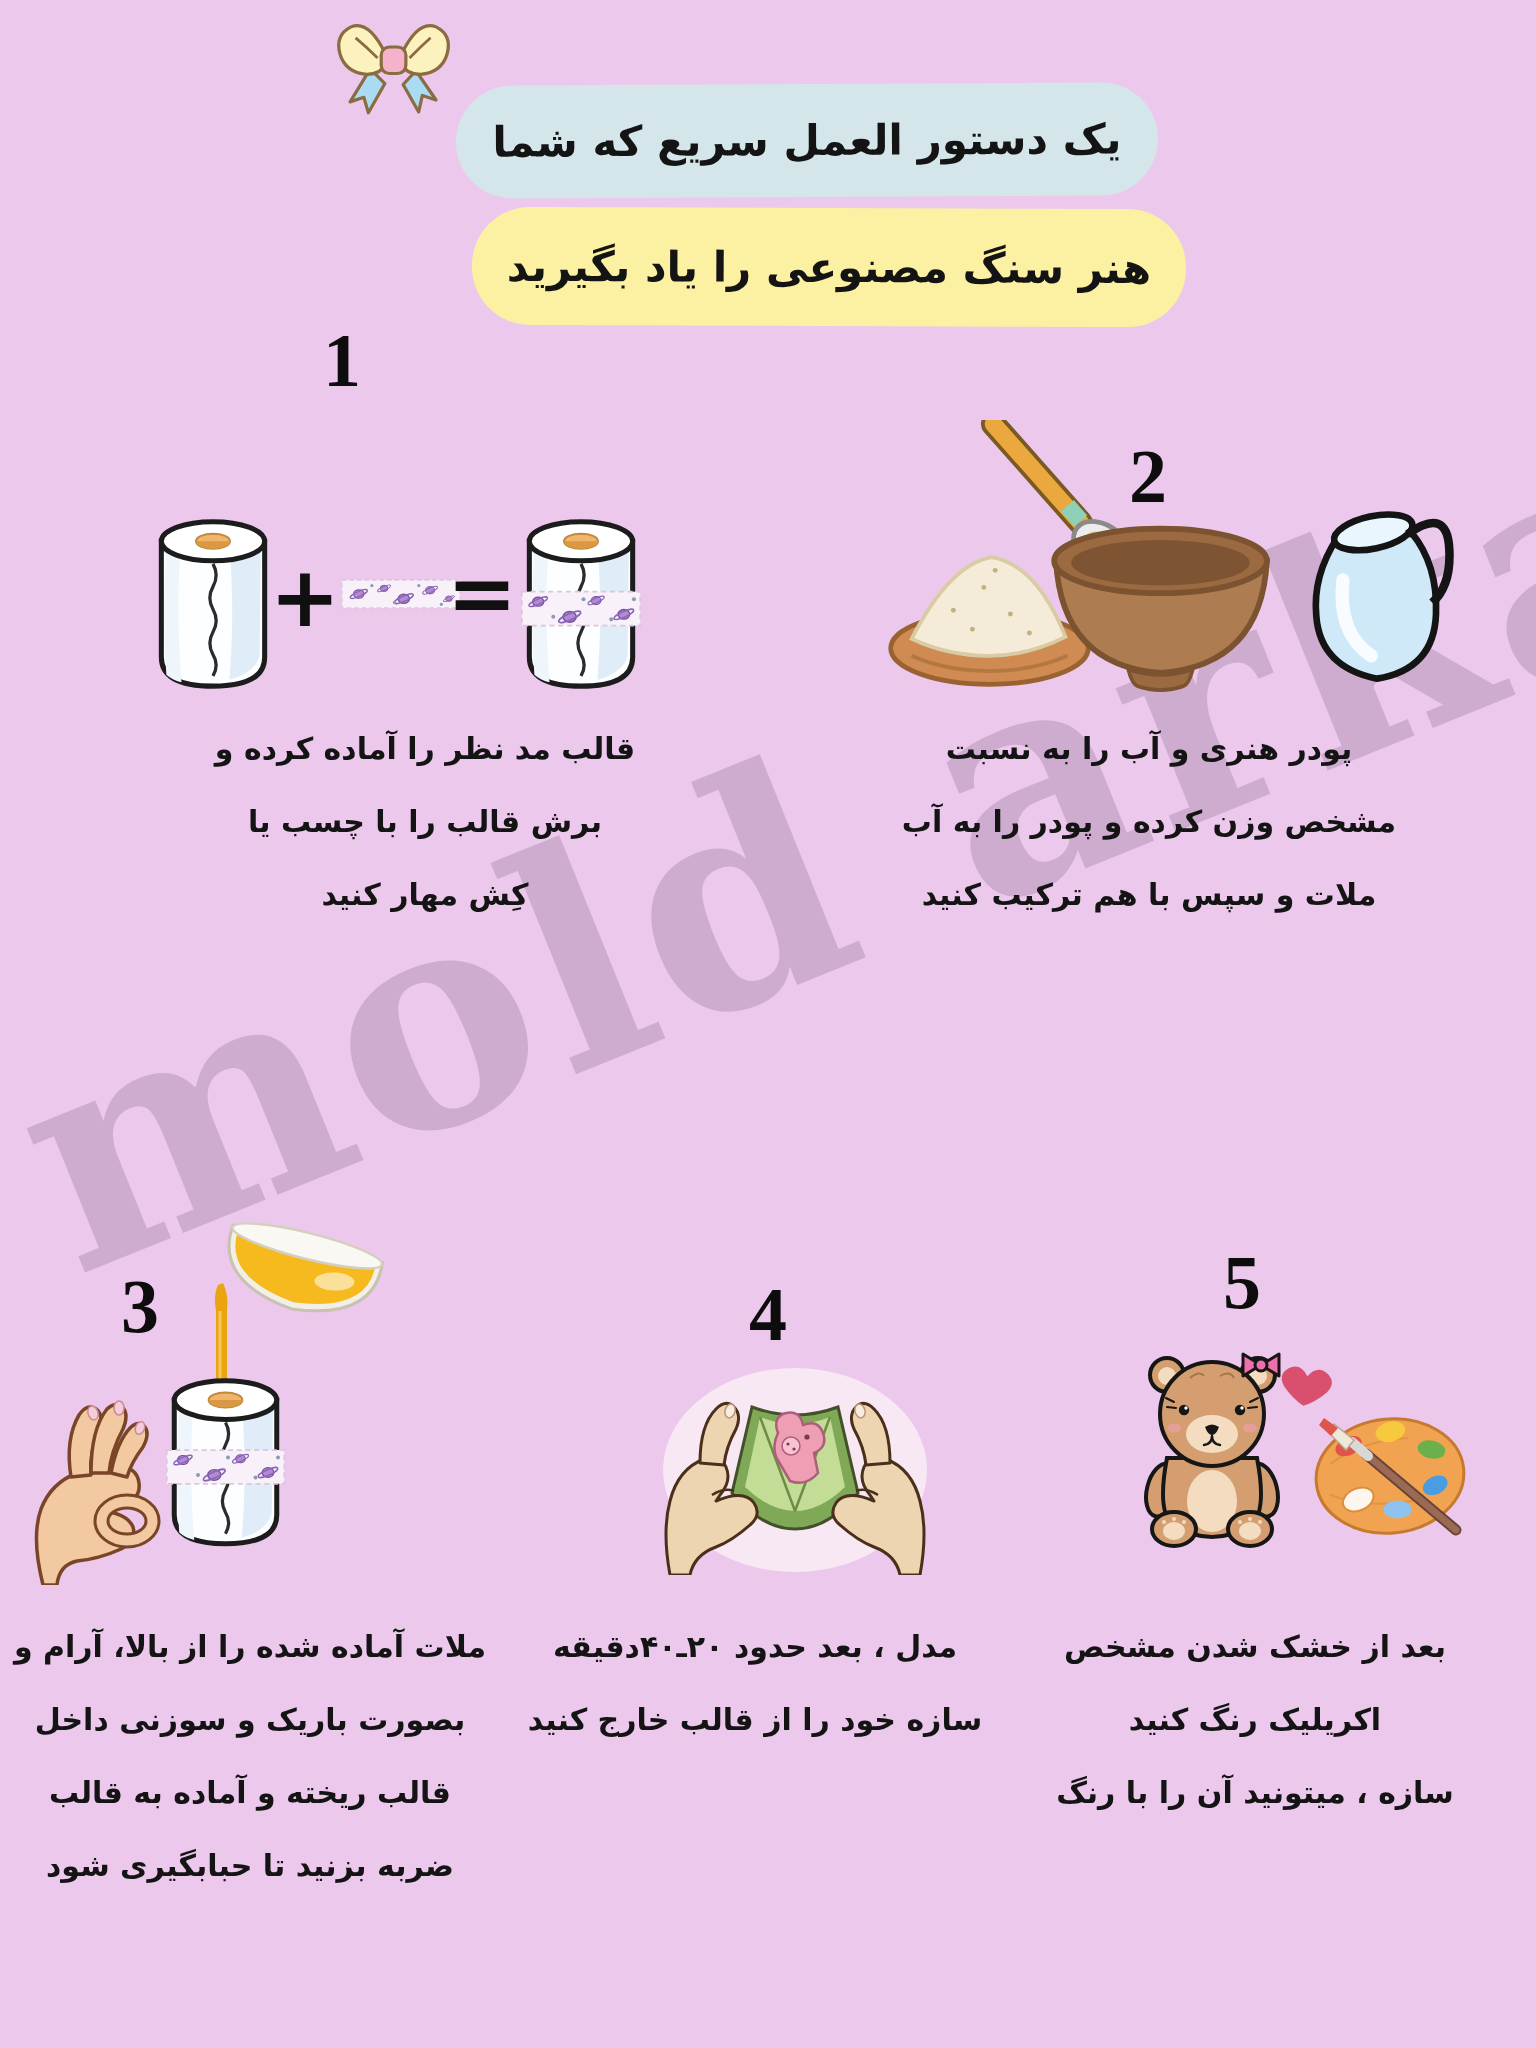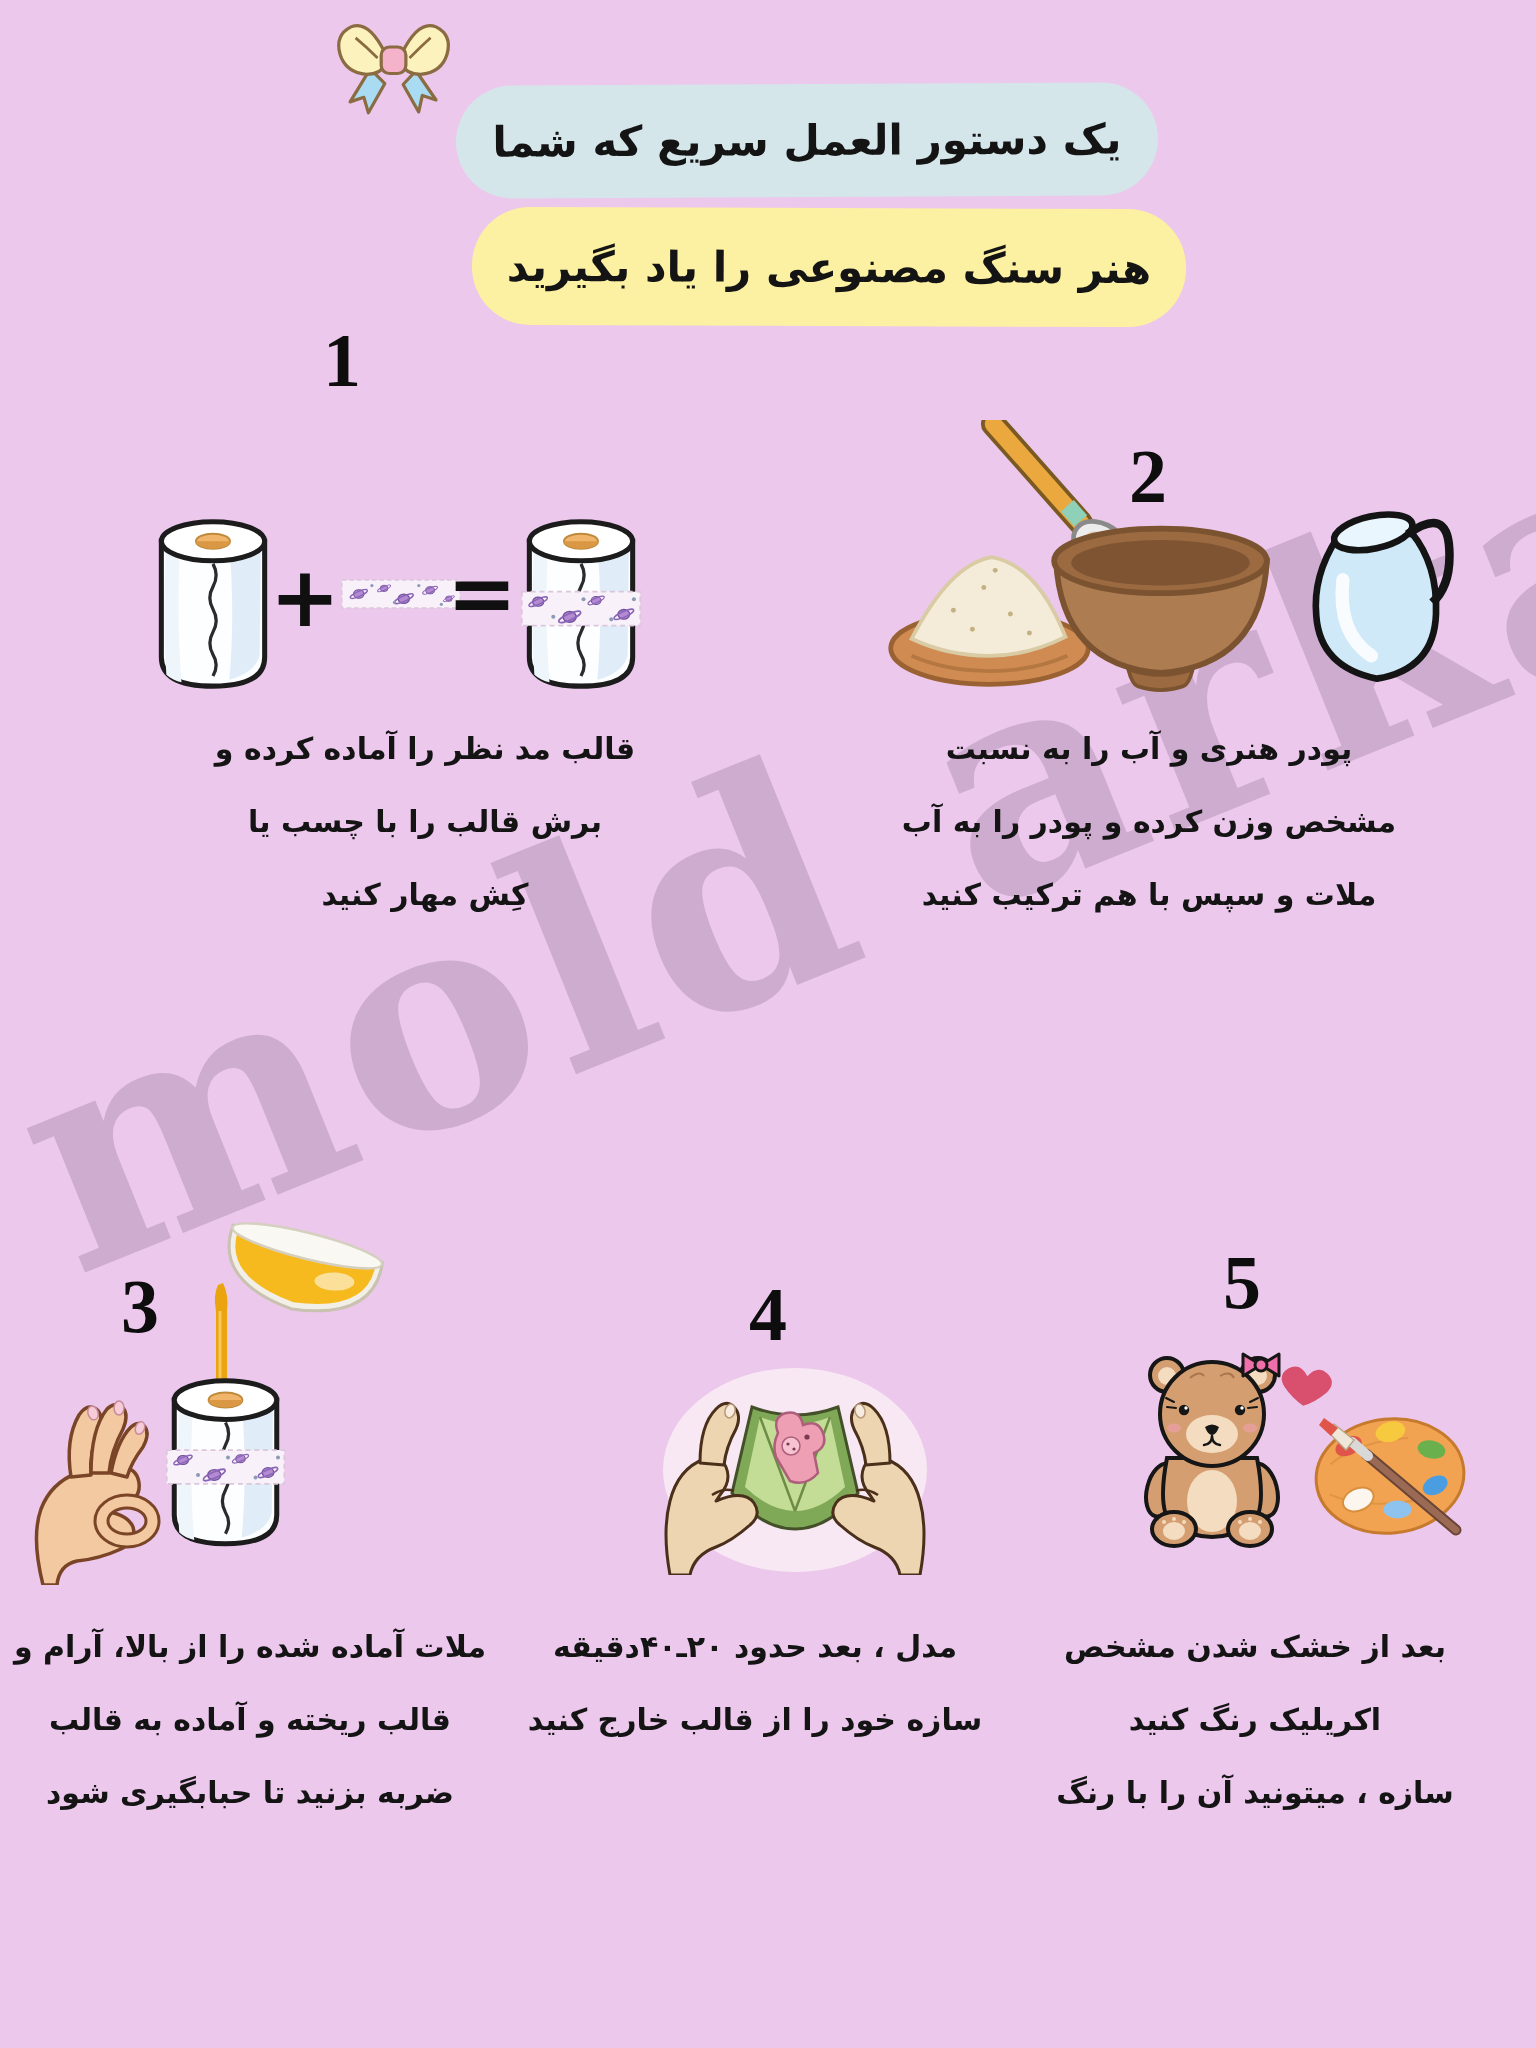--- a/index.html
+++ b/index.html
@@ -222,20 +222,21 @@
         <ellipse cx="112" cy="306" rx="19" ry="13" fill="none" stroke-width="3"></ellipse>
         <ellipse cx="78" cy="198" rx="5" ry="7" fill="#f6ccd8" stroke="#c98a9a" stroke-width="1.5" transform="rotate(-18 78 198)"></ellipse>
         <ellipse cx="104" cy="193" rx="5" ry="7" fill="#f6ccd8" stroke="#c98a9a" stroke-width="1.5"></ellipse>
         <ellipse cx="125" cy="213" rx="4.5" ry="6.5" fill="#f6ccd8" stroke="#c98a9a" stroke-width="1.5" transform="rotate(20 125 213)"></ellipse>
       </g>
     </svg>
   </div>
 
   <div class="caption" style="left:0px;top:1610px;width:500px">
     <div class="cap-line">ملات آماده شده را از بالا، آرام و</div>
+    <div class="cap-line">بصورت باریک و سوزنی داخل</div>
     <div class="cap-line">قالب ریخته و آماده به قالب</div>
     <div class="cap-line">ضربه بزنید تا حبابگیری شود</div>
   </div>
 
   <div class="step-num" style="left:728px;top:1276px">4</div>
 
   <div class="illus" style="left:660px;top:1345px;width:270px;height:230px">
     <svg width="270" height="230" viewBox="0 0 270 230">
       <ellipse cx="135" cy="125" rx="132" ry="102" fill="#fffef8" opacity="0.6"></ellipse>
 

